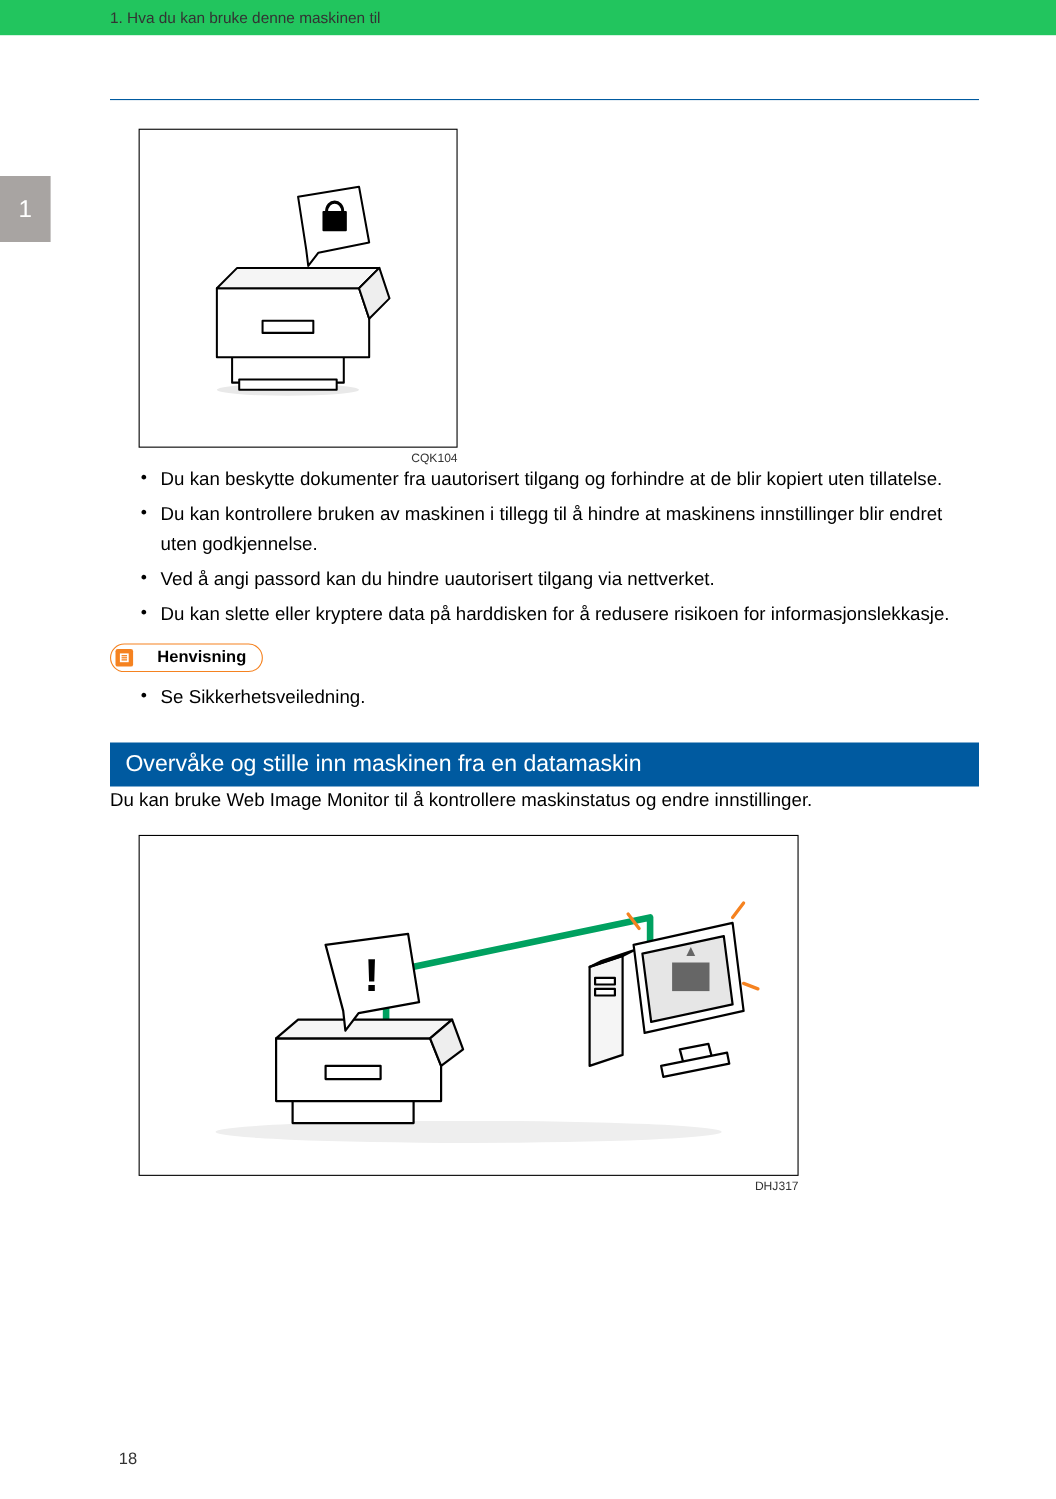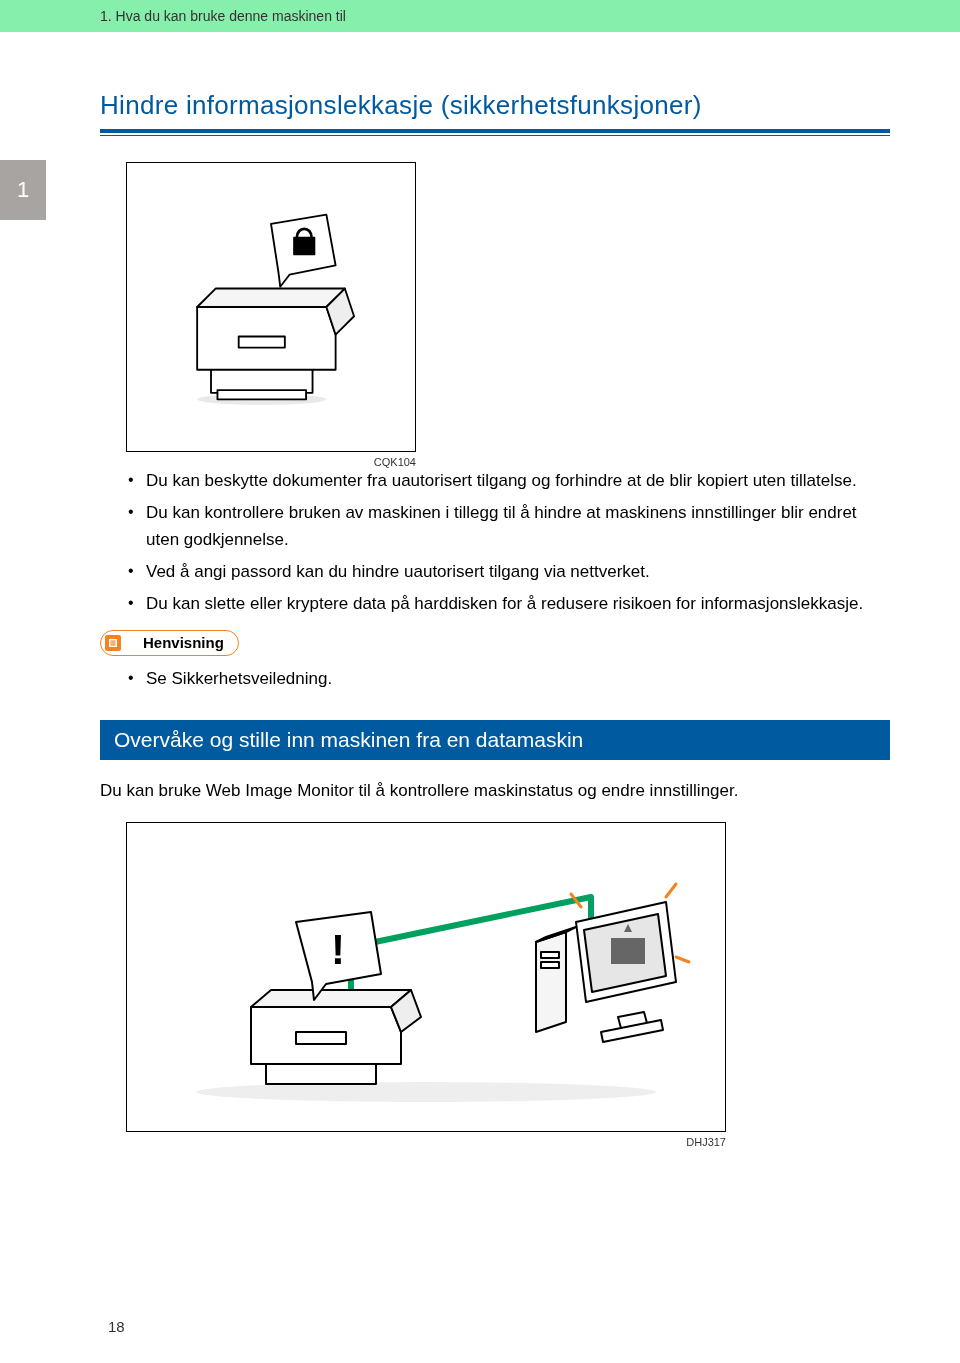--- a/index.html
+++ b/index.html
@@ -11,21 +11,21 @@
     position: relative;
     font-size: 17px;
     color: #000;
   }
   .header-bar {
     position: absolute;
     top: 0;
     left: 0;
     right: 0;
     height: 32px;
-    background: #86efac;
+    background: #22c55e;
     display: flex;
     align-items: center;
     padding-left: 100px;
     font-size: 14px;
     color: #333;
   }
   .content {
     position: absolute;
     top: 90px;
     left: 100px;
@@ -122,21 +122,20 @@
     font-weight: 700;
     color: #000;
   }
   .subsection-title {
     font-size: 21px;
     font-weight: 500;
     color: #fff;
     background: #005aa0;
     padding: 8px 14px;
     margin-top: 28px;
-    margin-bottom: 18px;
   }
   .body-para {
     line-height: 1.55;
     margin-bottom: 18px;
   }
   .figure-box-2 {
     width: 600px;
     height: 310px;
     border: 1px solid #000;
     margin-left: 26px;
@@ -163,21 +162,20 @@
 </style>
 </head>
 <body>
 
 <div class="header-bar">
   <span>1. Hva du kan bruke denne maskinen til</span>
 </div>
 
 <div class="content">
 
-  <div class="section-title">Hindre informasjonslekkasje (sikkerhetsfunksjoner)</div>
   <div class="thin-rule"></div>
 
   <div class="tab-badge">
     <span>1</span>
   </div>
 
   <div class="figure-box">
     <svg viewBox="0 0 260 260" width="240" height="240">
 
       <g stroke="#000" stroke-width="2" fill="#fff" stroke-linejoin="round">

